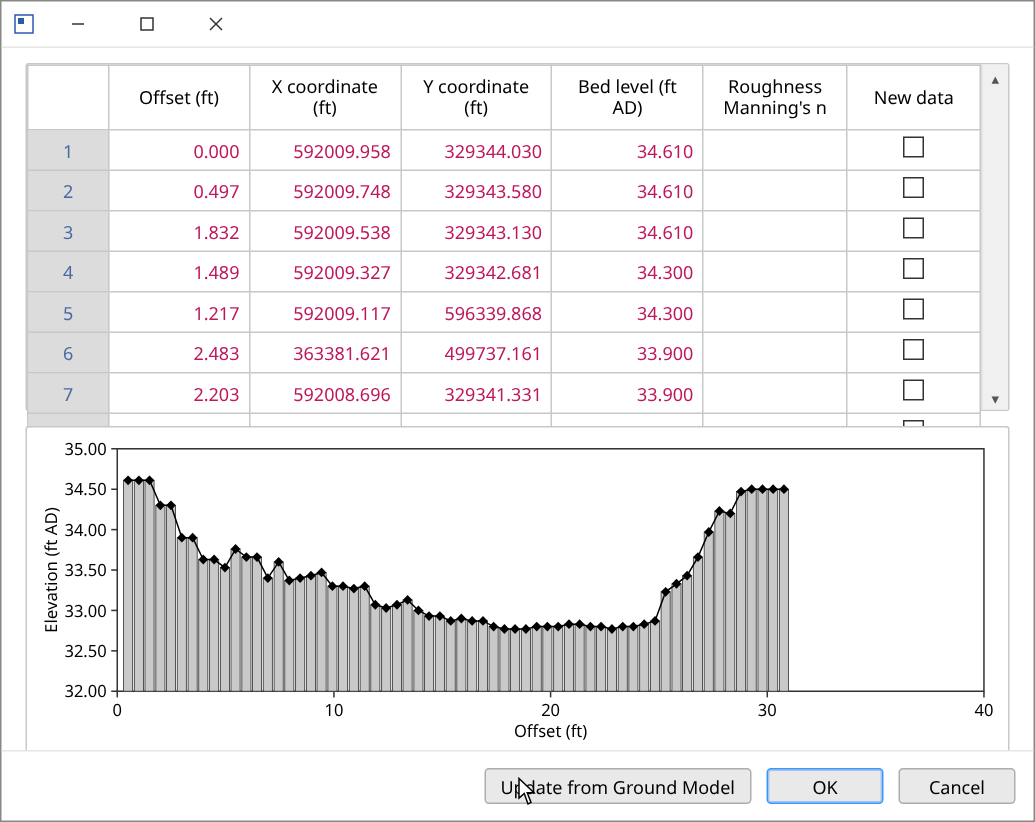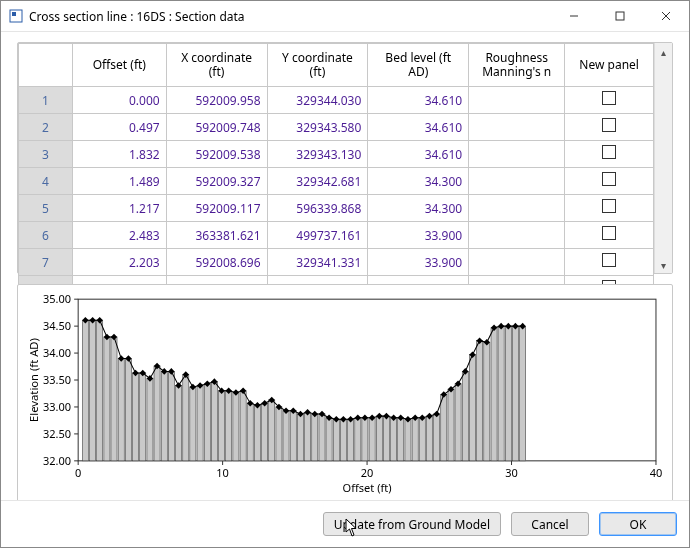--- a/index.html
+++ b/index.html
@@ -10,21 +10,21 @@
   .winbtns{display:flex;height:100%;}
   .winbtn{width:46px;display:flex;align-items:center;justify-content:center;}
   .winbtn svg{width:10px;height:10px;stroke:#333;stroke-width:1;fill:none}
   .client{flex:1;display:flex;flex-direction:column;padding:10px 16px 0 16px;gap:10px;overflow:hidden}
 
   .tablewrap{flex:0 0 auto;display:flex;border:1px solid #c8c8c8;height:230px;background:#fff;border-radius:2px}
   .tbl{border-collapse:collapse;font-size:12px;width:640px}
   .tbl th,.tbl td{border:1px solid #c8c8c8;padding:4px 6px;text-align:center;background:#fff}
   .tbl th{height:34px;font-weight:400;line-height:1.2}
   .tbl td.rowhdr{background:#dcdcdc;text-align:center;color:#4a6aa3;width:32px;font-weight:400}
-  .tbl td.num{text-align:right;color:#4c1d95}
+  .tbl td.num{text-align:right;color:#be185d}
   .tbl col.c-off{width:78px}
   .tbl col.c-x{width:84px}
   .tbl col.c-y{width:84px}
   .tbl col.c-bed{width:84px}
   .tbl col.c-rough{width:80px}
   .tbl col.c-panel{width:74px}
   .chk{display:inline-block;width:12px;height:12px;border:1px solid #333}
   .vsb{width:17px;background:#f0f0f0;display:flex;flex-direction:column;justify-content:space-between;border-left:1px solid #ddd}
   .vsb .arr{height:17px;display:flex;align-items:center;justify-content:center;font-size:10px;color:#555}
 
@@ -41,21 +41,20 @@
 
 <div class="window">
 
   <div class="titlebar">
     <span class="icon">
       <svg viewBox="0 0 14 14">
           <rect x="1" y="1" width="12" height="12" fill="#fff" stroke="#2a5ca8"></rect>
           <rect x="3" y="3" width="4" height="4" fill="#2a5ca8"></rect>
         </svg>
     </span>
-    <span class="title">Cross section line : 16DS : Section data</span>
     <div class="winbtns">
       <div class="winbtn">
           <svg viewBox="0 0 10 10">
             <line x1="1" y1="5" x2="9" y2="5"></line>
           </svg>
         </div>
       <div class="winbtn">
           <svg viewBox="0 0 10 10">
             <rect x="1" y="1" width="8" height="8"></rect>
           </svg>
@@ -83,21 +82,21 @@
             <col class="c-panel">
           </colgroup>
         <thead>
           <tr>
             <th></th>
             <th>Offset (ft)</th>
             <th>X coordinate (ft)</th>
             <th>Y coordinate (ft)</th>
             <th>Bed level (ft AD)</th>
             <th>Roughness Manning's n</th>
-            <th>New panel</th>
+            <th>New data</th>
           </tr>
         </thead>
         <tbody id="tbody">
             <tr>
               <td class="rowhdr">1</td>
               <td class="num">0.000</td>
               <td class="num">592009.958</td>
               <td class="num">329344.030</td>
               <td class="num">34.610</td>
               <td></td>
@@ -355,20 +354,20 @@
           <path d="M 482.83200000000005 31.133333333333315 L 486.03200000000004 34.333333333333314 L 482.83200000000005 37.53333333333332 L 479.63200000000006 34.333333333333314 Z" fill="#000"></path>
           <path d="M 489.88800000000003 31.133333333333315 L 493.088 34.333333333333314 L 489.88800000000003 37.53333333333332 L 486.68800000000005 34.333333333333314 Z" fill="#000"></path>
           <path d="M 497.08799999999997 31.133333333333315 L 500.28799999999995 34.333333333333314 L 497.08799999999997 37.53333333333332 L 493.888 34.333333333333314 Z" fill="#000"></path>
         </svg>
     </div>
 
   </div>
 
   <div class="footer" style="position:relative">
     <button class="btn">Update from Ground Model</button>
+    <button class="btn focus">OK</button>
     <button class="btn">Cancel</button>
-    <button class="btn focus">OK</button>
     <svg class="cursor" style="left:344px;top:17px" width="16" height="20" viewBox="0 0 16 20">
         <path d="M1 1 L1 14 L4.5 11 L7 18 L9 17 L6.5 10.5 L11 10.5 Z" fill="#fff" stroke="#000" stroke-width="1"></path>
       </svg>
   </div>
 
 </div>
 
 </body></html>

